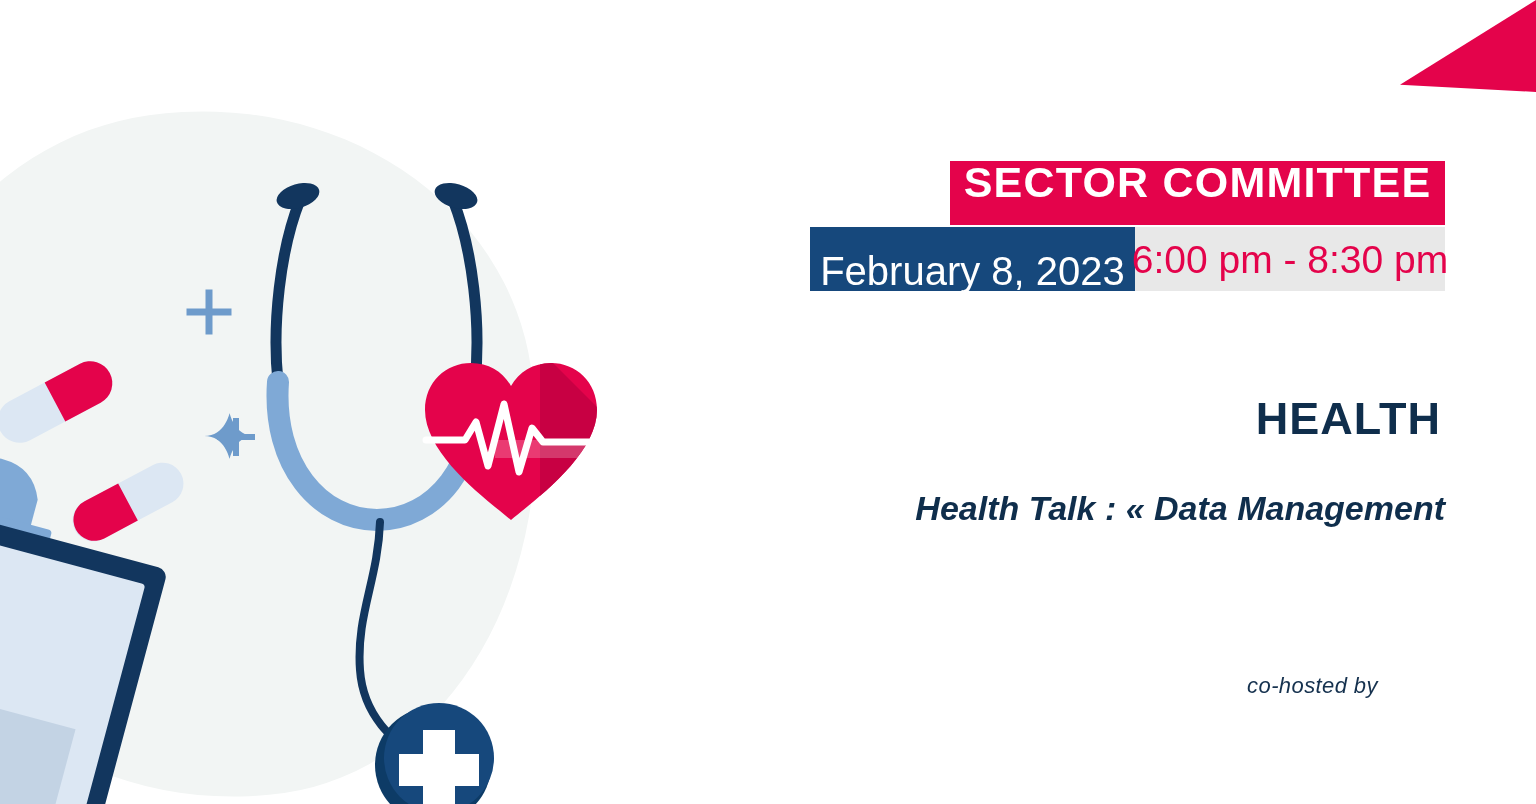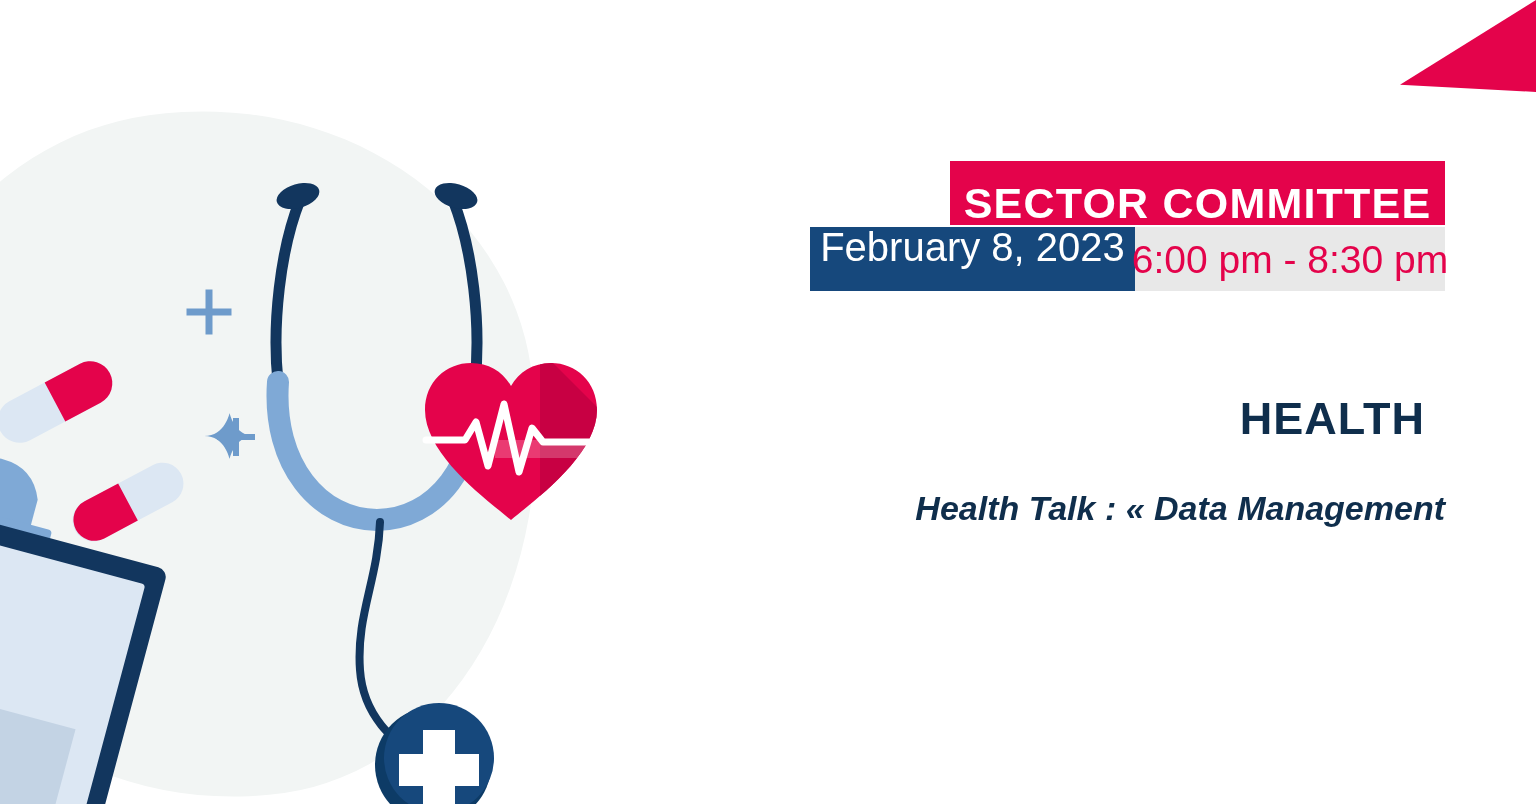--- a/index.html
+++ b/index.html
@@ -27,41 +27,41 @@
     border-radius:48% 52% 46% 54% / 50% 44% 56% 50%;
     transform:rotate(-8deg);
   }
 
   
   .right-col{position:absolute;left:0;top:0;width:1536px;height:804px;}
 
   .bar-red{
     position:absolute;left:950px;top:161px;width:495px;height:64px;
     background:#E4034B;
-    display:flex;align-items:flex-end;justify-content:center;
+    display:flex;align-items:flex-start;justify-content:center;
   }
   .bar-red span{
     color:#ffffff;font-weight:bold;font-size:43px;letter-spacing:1.2px;
     line-height:1;white-space:nowrap;
   }
   .bar-date{
     position:absolute;left:810px;top:227px;width:325px;height:64px;
     background:#16487C;
-    display:flex;align-items:flex-start;justify-content:center;
+    display:flex;align-items:flex-end;justify-content:center;
   }
   .bar-date span{color:#ffffff;font-size:40px;line-height:1;white-space:nowrap;}
   .bar-time{
     position:absolute;left:1135px;top:227px;width:310px;height:64px;
     background:#E8E8E8;
     display:flex;align-items:center;justify-content:center;
   }
   .bar-time span{color:#E4034B;font-size:39px;line-height:1;white-space:nowrap;}
 
   .sector-title{
-    position:absolute;left:725px;top:396px;width:700px;
+    position:absolute;left:741px;top:396px;width:700px;
     text-align:right;color:#0F2E4C;font-weight:bold;font-size:45px;
     letter-spacing:1px;line-height:1;
   }
   .sector-sub{
     position:absolute;left:700px;top:486px;width:745px;
     text-align:right;color:#0F2E4C;font-style:italic;font-weight:bold;
     font-size:34px;line-height:1.34;
   }
 
   .cohosted{
@@ -190,20 +190,21 @@
     <div class="bar-time">
       <span>6:00 pm - 8:30 pm</span>
     </div>
 
     <div class="sector-title">HEALTH</div>
 
     <div class="sector-sub">
       <div>Health Talk : « Data Management</div>
     </div>
 
+    <div class="cohosted">co-hosted by</div>
   </div>
 
   <div class="logo-strip">
 
     
     
 
     
     
 

